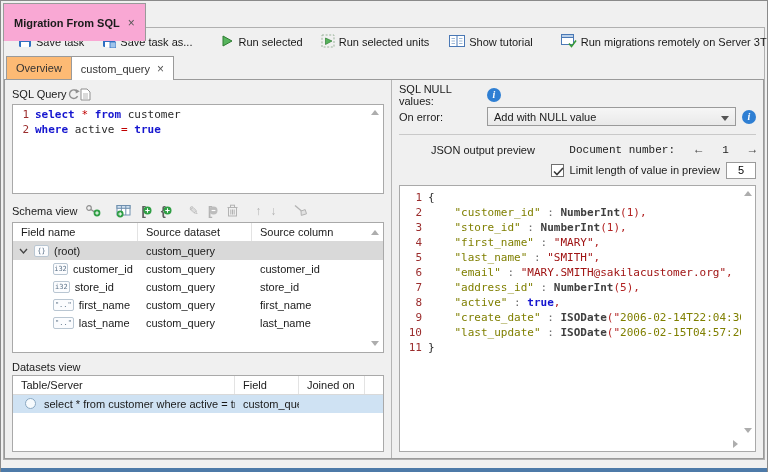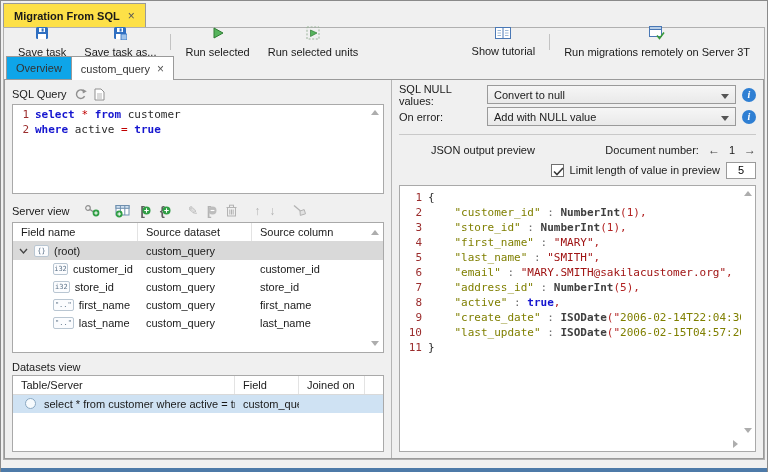--- a/index.html
+++ b/index.html
@@ -5,50 +5,50 @@
   * { margin:0; padding:0; box-sizing:border-box; }
   html,body { background:#d7d7d7; }
   body { font-family:"Liberation Sans", sans-serif; font-size:11px; color:#1a1a1a; }
 
   .window { position:relative; width:768px; height:472px; background:#f0f0f0;
             border:1px solid #8a8a8a; border-bottom:none; overflow:hidden; }
   .bottom-edge { position:absolute; left:0; right:0; bottom:0; height:4px; background:#4d7aa8; }
 
   
   .main-tabbar { position:absolute; left:2px; top:2px; right:2px; height:25px; display:flex; }
-  .main-tab { display:flex; align-items:center; gap:8px; padding:0 10px; background:#fde047;
-              border:1px solid #9a9a9a; border-bottom:none; font-weight:bold; height:24px;
+  .main-tab { display:flex; align-items:center; gap:8px; padding:0 10px; background:#f9a8d4;
+              border:1px solid #9a9a9a; border-bottom:none; font-weight:bold; height:38px;
               position:relative; z-index:3; }
   .main-tab .close { font-weight:normal; color:#555; cursor:pointer; font-size:12px; }
 
   .page { position:absolute; left:2px; top:26px; right:2px; bottom:12px;
           border:1px solid #b0b0b0; background:#f0f0f0; display:flex; flex-direction:column; }
 
   
   .toolbar { height:28px; display:flex; align-items:center; padding:0 6px; gap:2px; }
   .tbtn { display:flex; align-items:center; gap:4px; padding:3px 7px; border:1px solid transparent;
-          border-radius:2px; cursor:pointer; white-space:nowrap;flex-direction:column; }
+          border-radius:2px; cursor:pointer; white-space:nowrap; }
   .tsep { width:1px; height:16px; background:#c3c3c3; margin:0 4px; }
   .tb-spacer { flex:1; }
 
   
   .subtabbar { height:23px; display:flex; padding-left:2px; position:relative; z-index:2; }
   .subtab { display:flex; align-items:center; gap:7px; padding:0 9px; height:23px;
-            border:1px solid #9a9a9a; border-bottom:none; background:#0ea5e9; color:#333;
+            border:1px solid #9a9a9a; border-bottom:none; background:#fdba74; color:#333;
             cursor:pointer; margin-right:-1px; }
   .subtab.active { background:#fff; position:relative; margin-bottom:-1px; height:24px; }
   .subtab .close { color:#555; font-size:12px; }
 
   
   .content { flex:1; border:1px solid #9a9a9a; background:#f0f0f0; display:flex; min-height:0; }
   .left-pane  { width:386px; padding:5px 7px 6px 7px; display:flex; flex-direction:column; min-height:0; }
   .v-divider  { width:1px; background:#b5b5b5; }
   .right-pane { flex:1; padding:5px 7px 6px 7px; display:flex; flex-direction:column; min-height:0; }
 
-  .label-row { display:flex; align-items:center; gap:7px; height:20px; }
+  .label-row { display:flex; align-items:center; height:20px; }
   .section-label { color:#1a1a1a; }
 
   
   .editor { background:#fff; border:1px solid #a9a9a9; position:relative;
             font-family:"DejaVu Sans Mono", monospace; font-size:11px; overflow:hidden; }
   #sql-editor { height:96px; margin-bottom:7px; }
   .code-line { display:flex; line-height:15px; white-space:pre; }
   .code-line .ln { width:16px; text-align:right; color:#9b2d2d; flex:none; }
   #json-editor .code-line .ln { width:22px; }
   .code-line .code { padding-left:6px; }
@@ -101,21 +101,21 @@
   .opt-label { width:82px; flex:none; }
   .dd { flex:1; height:19px; border:1px solid #9a9a9a; background:linear-gradient(#f6f6f6,#e9e9e9);
         display:flex; align-items:center; padding:0 6px; cursor:pointer; position:relative; }
   .dd .dd-arrow { position:absolute; right:6px; top:8px; }
   .info { width:14px; height:14px; border-radius:50%; background:#2f7fd3; color:#fff;
           font-family:"Liberation Serif", serif; font-style:italic; font-weight:bold; font-size:10px;
           display:flex; align-items:center; justify-content:center; flex:none; cursor:pointer; }
   .h-sep { height:1px; background:#c9c9c9; margin:5px 0 6px 0; }
 
   .preview-head { display:flex; align-items:center; height:18px;margin-left:32px; }
-  .docnum { margin-left:auto; display:flex; align-items:center; gap:9px; }
+  .docnum { margin-left:auto; display:flex; align-items:center; gap:20px;font-family:Liberation Mono, monospace; }
   .nav-arrow { color:#444; cursor:pointer; font-size:12px; }
   .limit-row { display:flex; align-items:center; justify-content:flex-end; gap:6px; height:22px; margin-bottom:4px; }
   .checkbox { width:13px; height:13px; border:1px solid #707070; background:#fff; position:relative; cursor:pointer; }
   .checkbox svg { position:absolute; left:1px; top:2px; }
   .limit-input { width:30px; height:17px; border:1px solid #9a9a9a; text-align:center;
                  font-family:"Liberation Sans", sans-serif; font-size:11px; background:#fff; }
 
   #json-editor { flex:1; }
   #json-code { position:absolute; inset:2px 14px 14px 0; overflow:hidden; }
   .vscroll { position:absolute; top:0; bottom:13px; right:0; width:13px; background:#fff; }
@@ -228,21 +228,21 @@
 
         <div class="editor" id="sql-editor">
           <div id="sql-code" style="padding-top:2px;">
               <div class="code-line"><span class="ln">1</span><span class="code"><span class="tok-kw">select</span><span class="tok-pl"> </span><span class="tok-op">*</span><span class="tok-pl"> </span><span class="tok-kw">from</span><span class="tok-pl"> customer</span></span></div>
               <div class="code-line"><span class="ln">2</span><span class="code"><span class="tok-kw">where</span><span class="tok-pl"> active </span><span class="tok-op">=</span><span class="tok-pl"> </span><span class="tok-kw">true</span></span></div>
             </div>
           <span class="arr arr-up" style="right:4px; top:5px;"></span>
         </div>
 
         <div class="label-row" style="margin-bottom:2px;">
-          <span class="section-label">Server view</span>
+          <span class="section-label">Schema view</span>
           <span class="icon-strip">
             <span class="ic">
                 <svg width="16" height="13">
                   <circle cx="4" cy="4" r="2.3" fill="none" stroke="#8f8f8f" stroke-width="1.2"></circle>
                   <path d="M6 5.5 C9 8 10 8 12 8.5" fill="none" stroke="#8f8f8f" stroke-width="1.2"></path>
                   <circle cx="12" cy="9" r="3.4" fill="#2f9e44"></circle>
                   <path d="M12 7.2v3.6M10.2 9h3.6" stroke="#fff" stroke-width="1.1"></path>
                 </svg>
               </span>
             <span class="ic" style="margin-left:6px;">
@@ -384,24 +384,20 @@
         </div>
 
       </div>
 
       <div class="v-divider"></div>
 
       <div class="right-pane">
 
         <div class="opt-row">
           <span class="opt-label">SQL NULL values:</span>
-          <div class="dd">
-            <span>Convert to null</span>
-            <span class="arr arr-down dd-arrow" style="border-top-color:#555;"></span>
-          </div>
           <span class="info">i</span>
         </div>
 
         <div class="opt-row">
           <span class="opt-label">On error:</span>
           <div class="dd">
             <span>Add with NULL value</span>
             <span class="arr arr-down dd-arrow" style="border-top-color:#555;"></span>
           </div>
           <span class="info">i</span>

